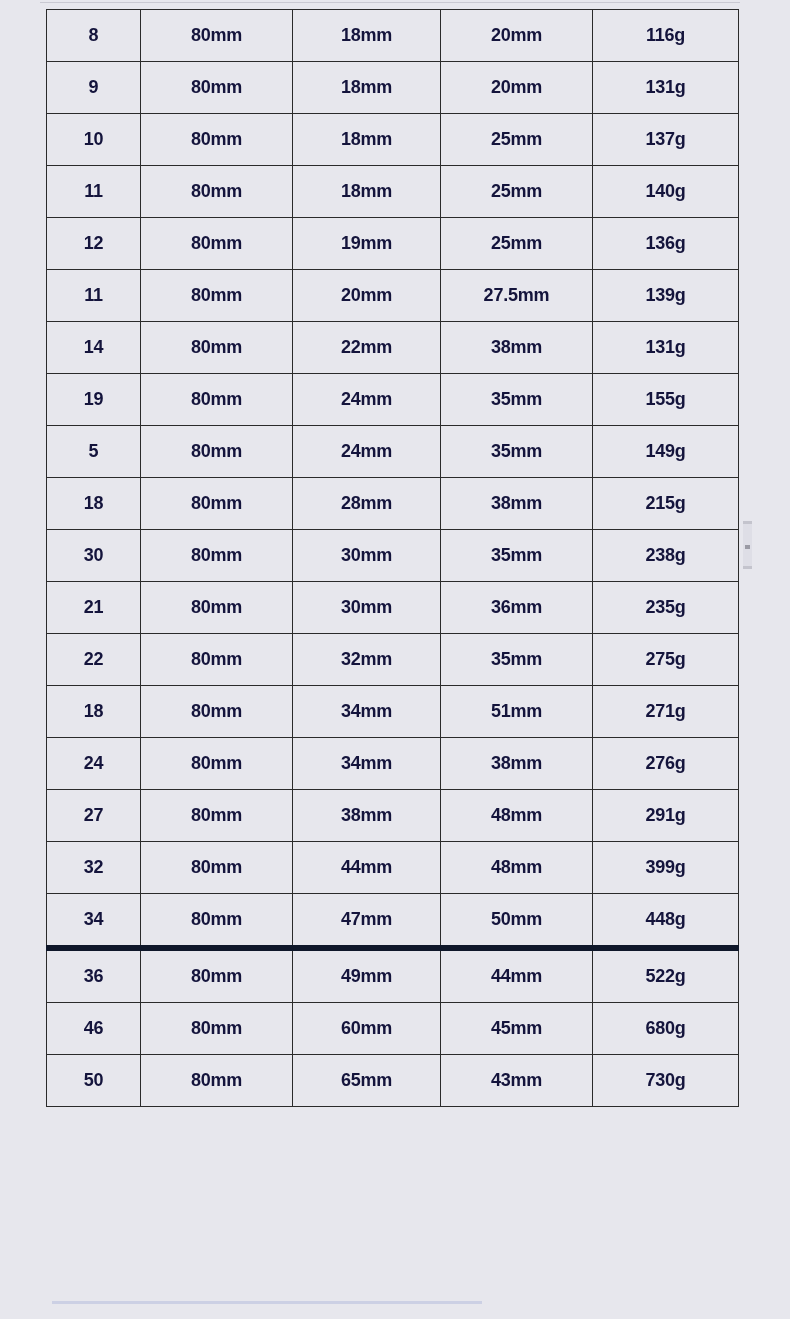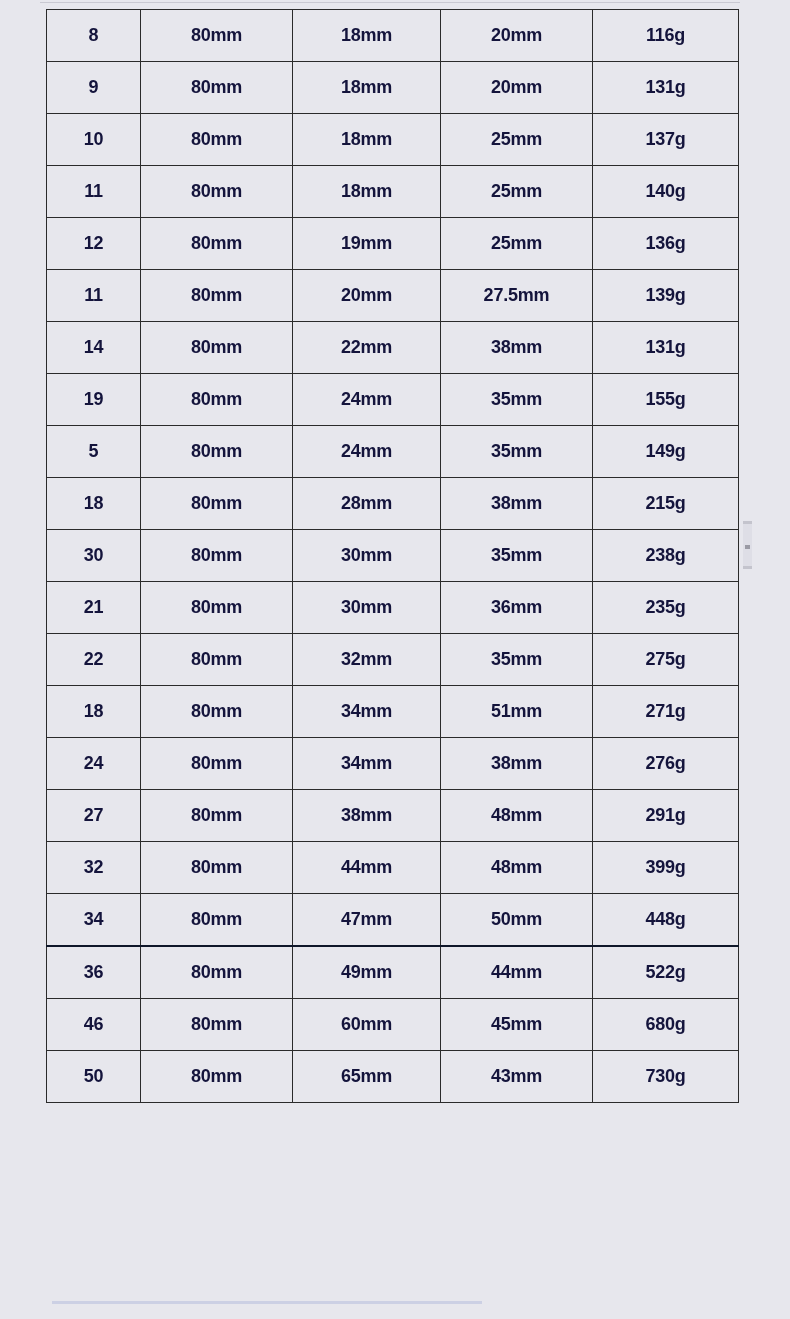--- a/index.html
+++ b/index.html
@@ -80,21 +80,21 @@
     color: #14143c;
     font-size: 18px;
     font-weight: bold;
     font-family: "Liberation Sans", sans-serif;
     font-stretch: condensed;
     letter-spacing: -0.2px;
     padding: 0;
   }
 
   table.spec-table tr.accent-top td {
-    border-top: 2px solid #0f172a;
+    border-top: 6px solid #0f172a;
   }
 
   
   col.c-size { width: 94px; }
   col.c-a    { width: 152px; }
   col.c-b    { width: 148px; }
   col.c-c    { width: 152px; }
   col.c-d    { width: 146px; }
 </style>
 </head>

